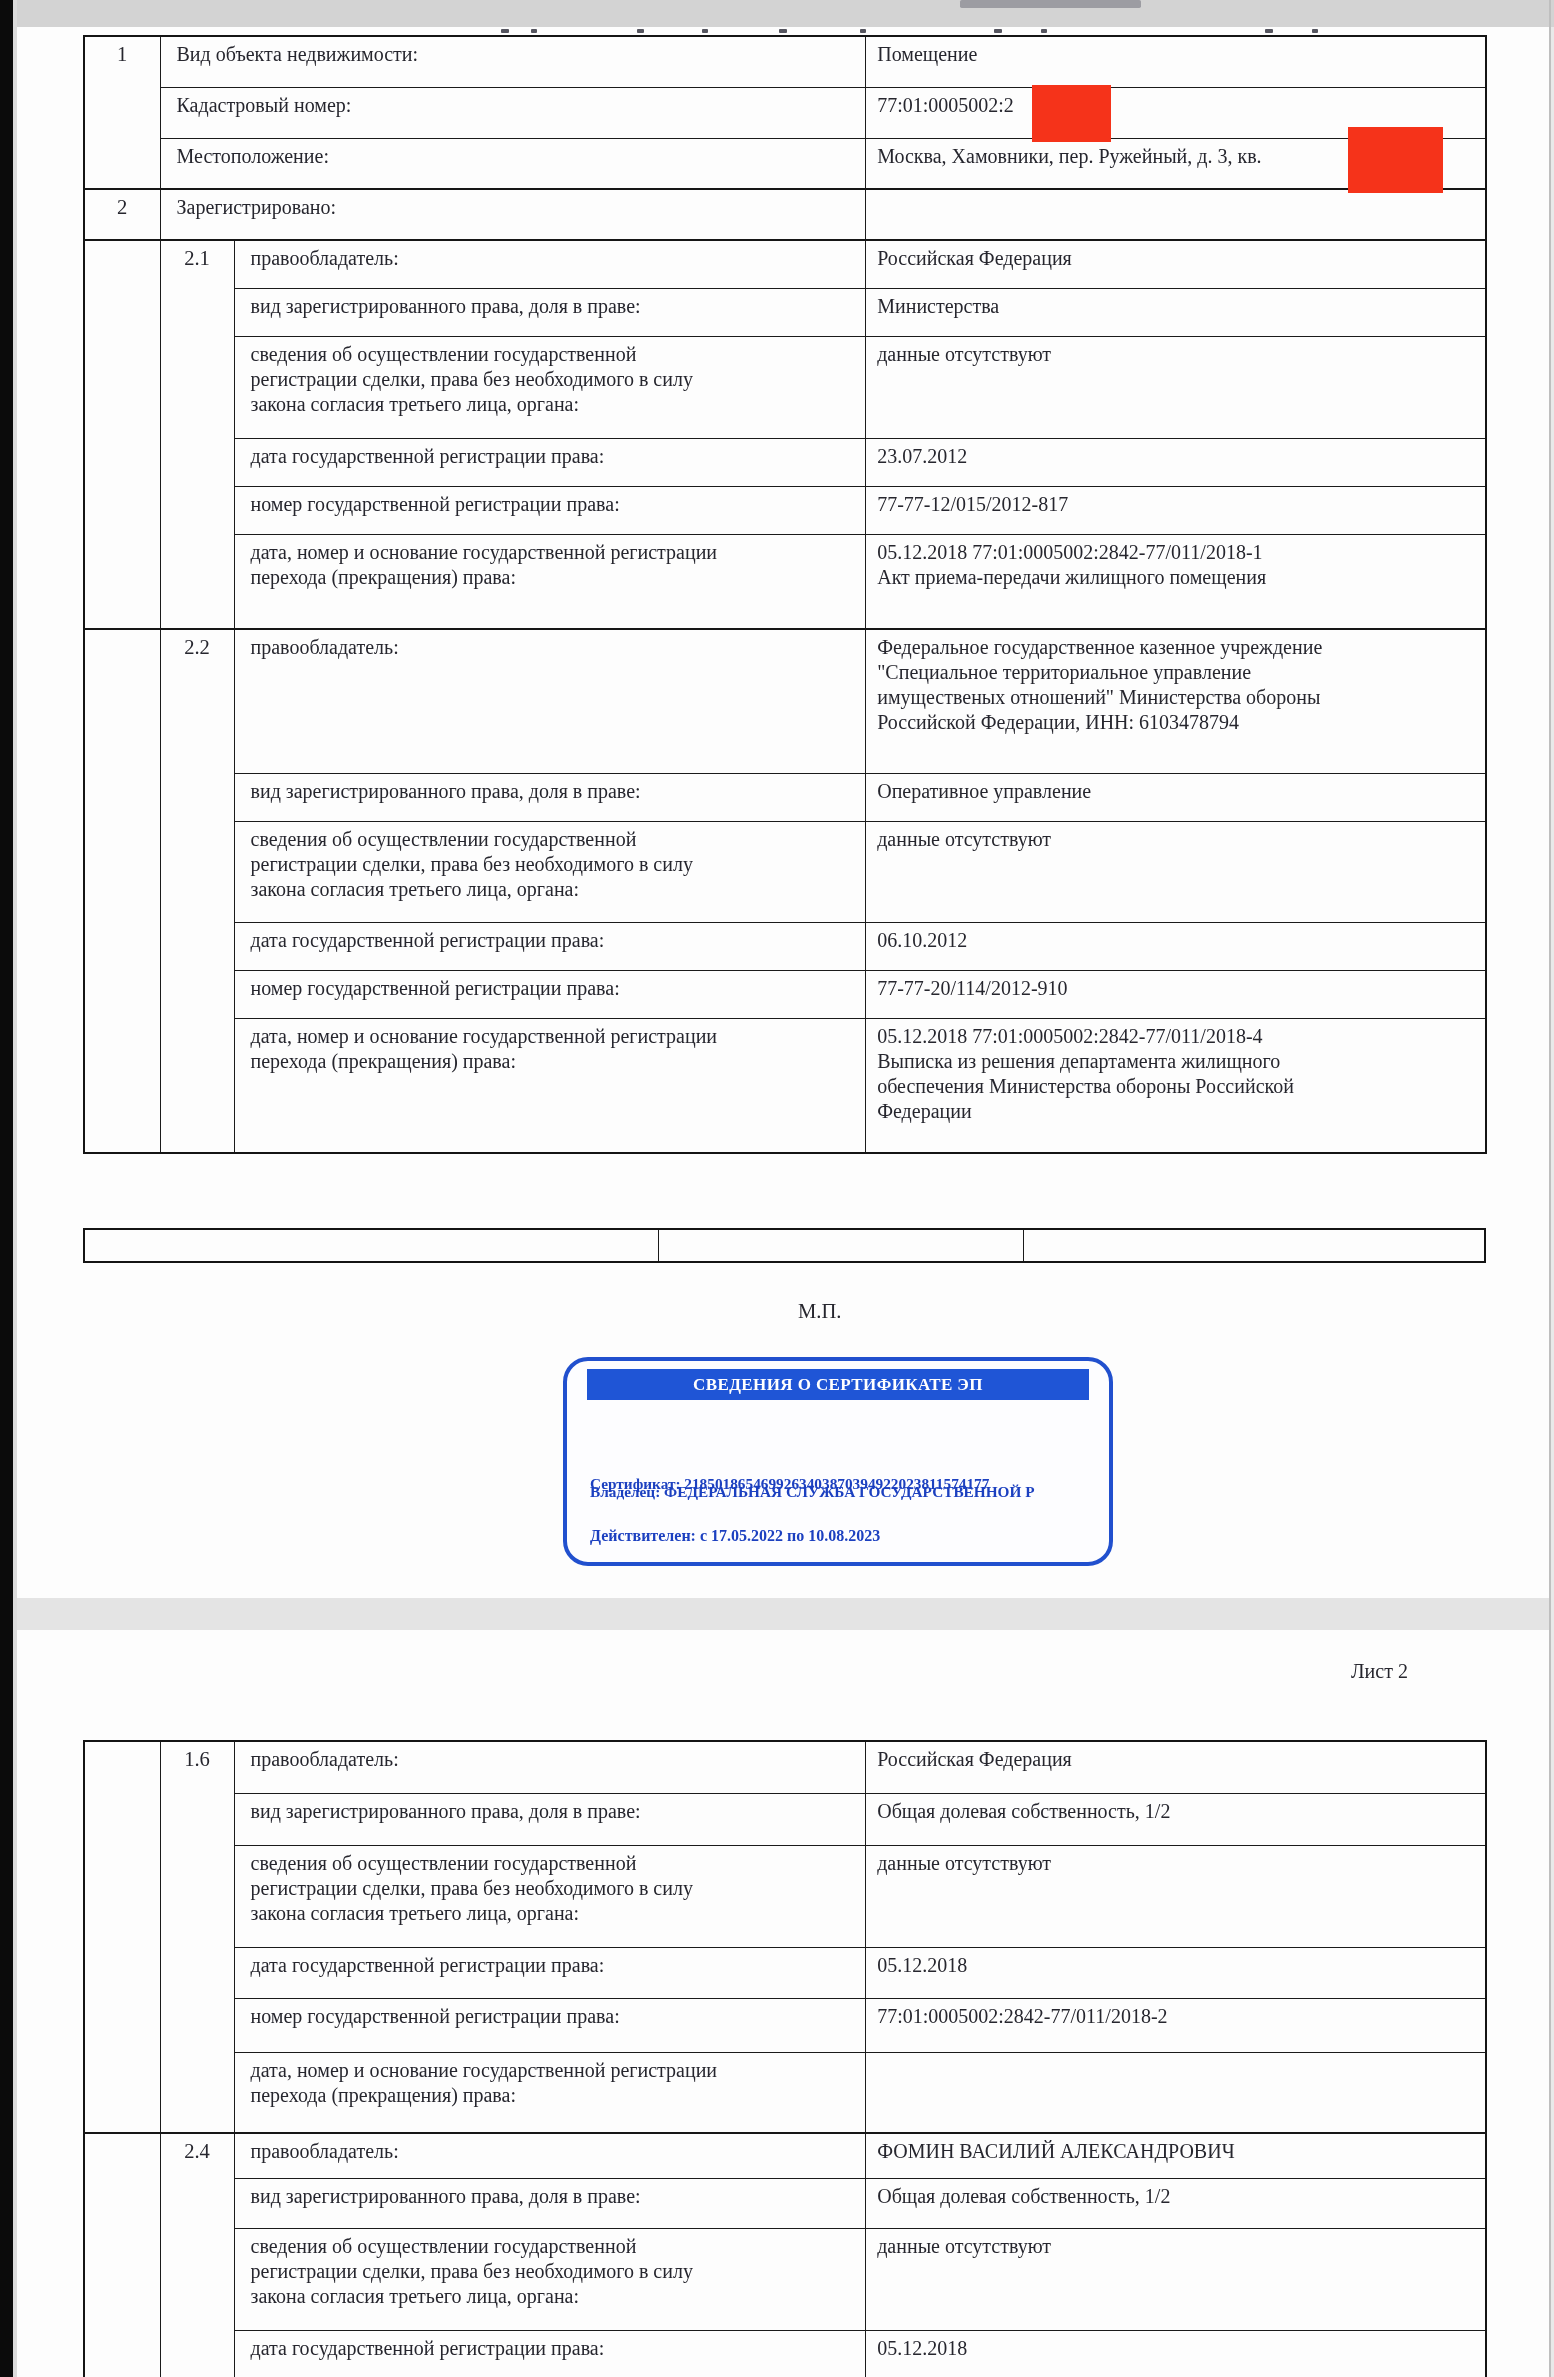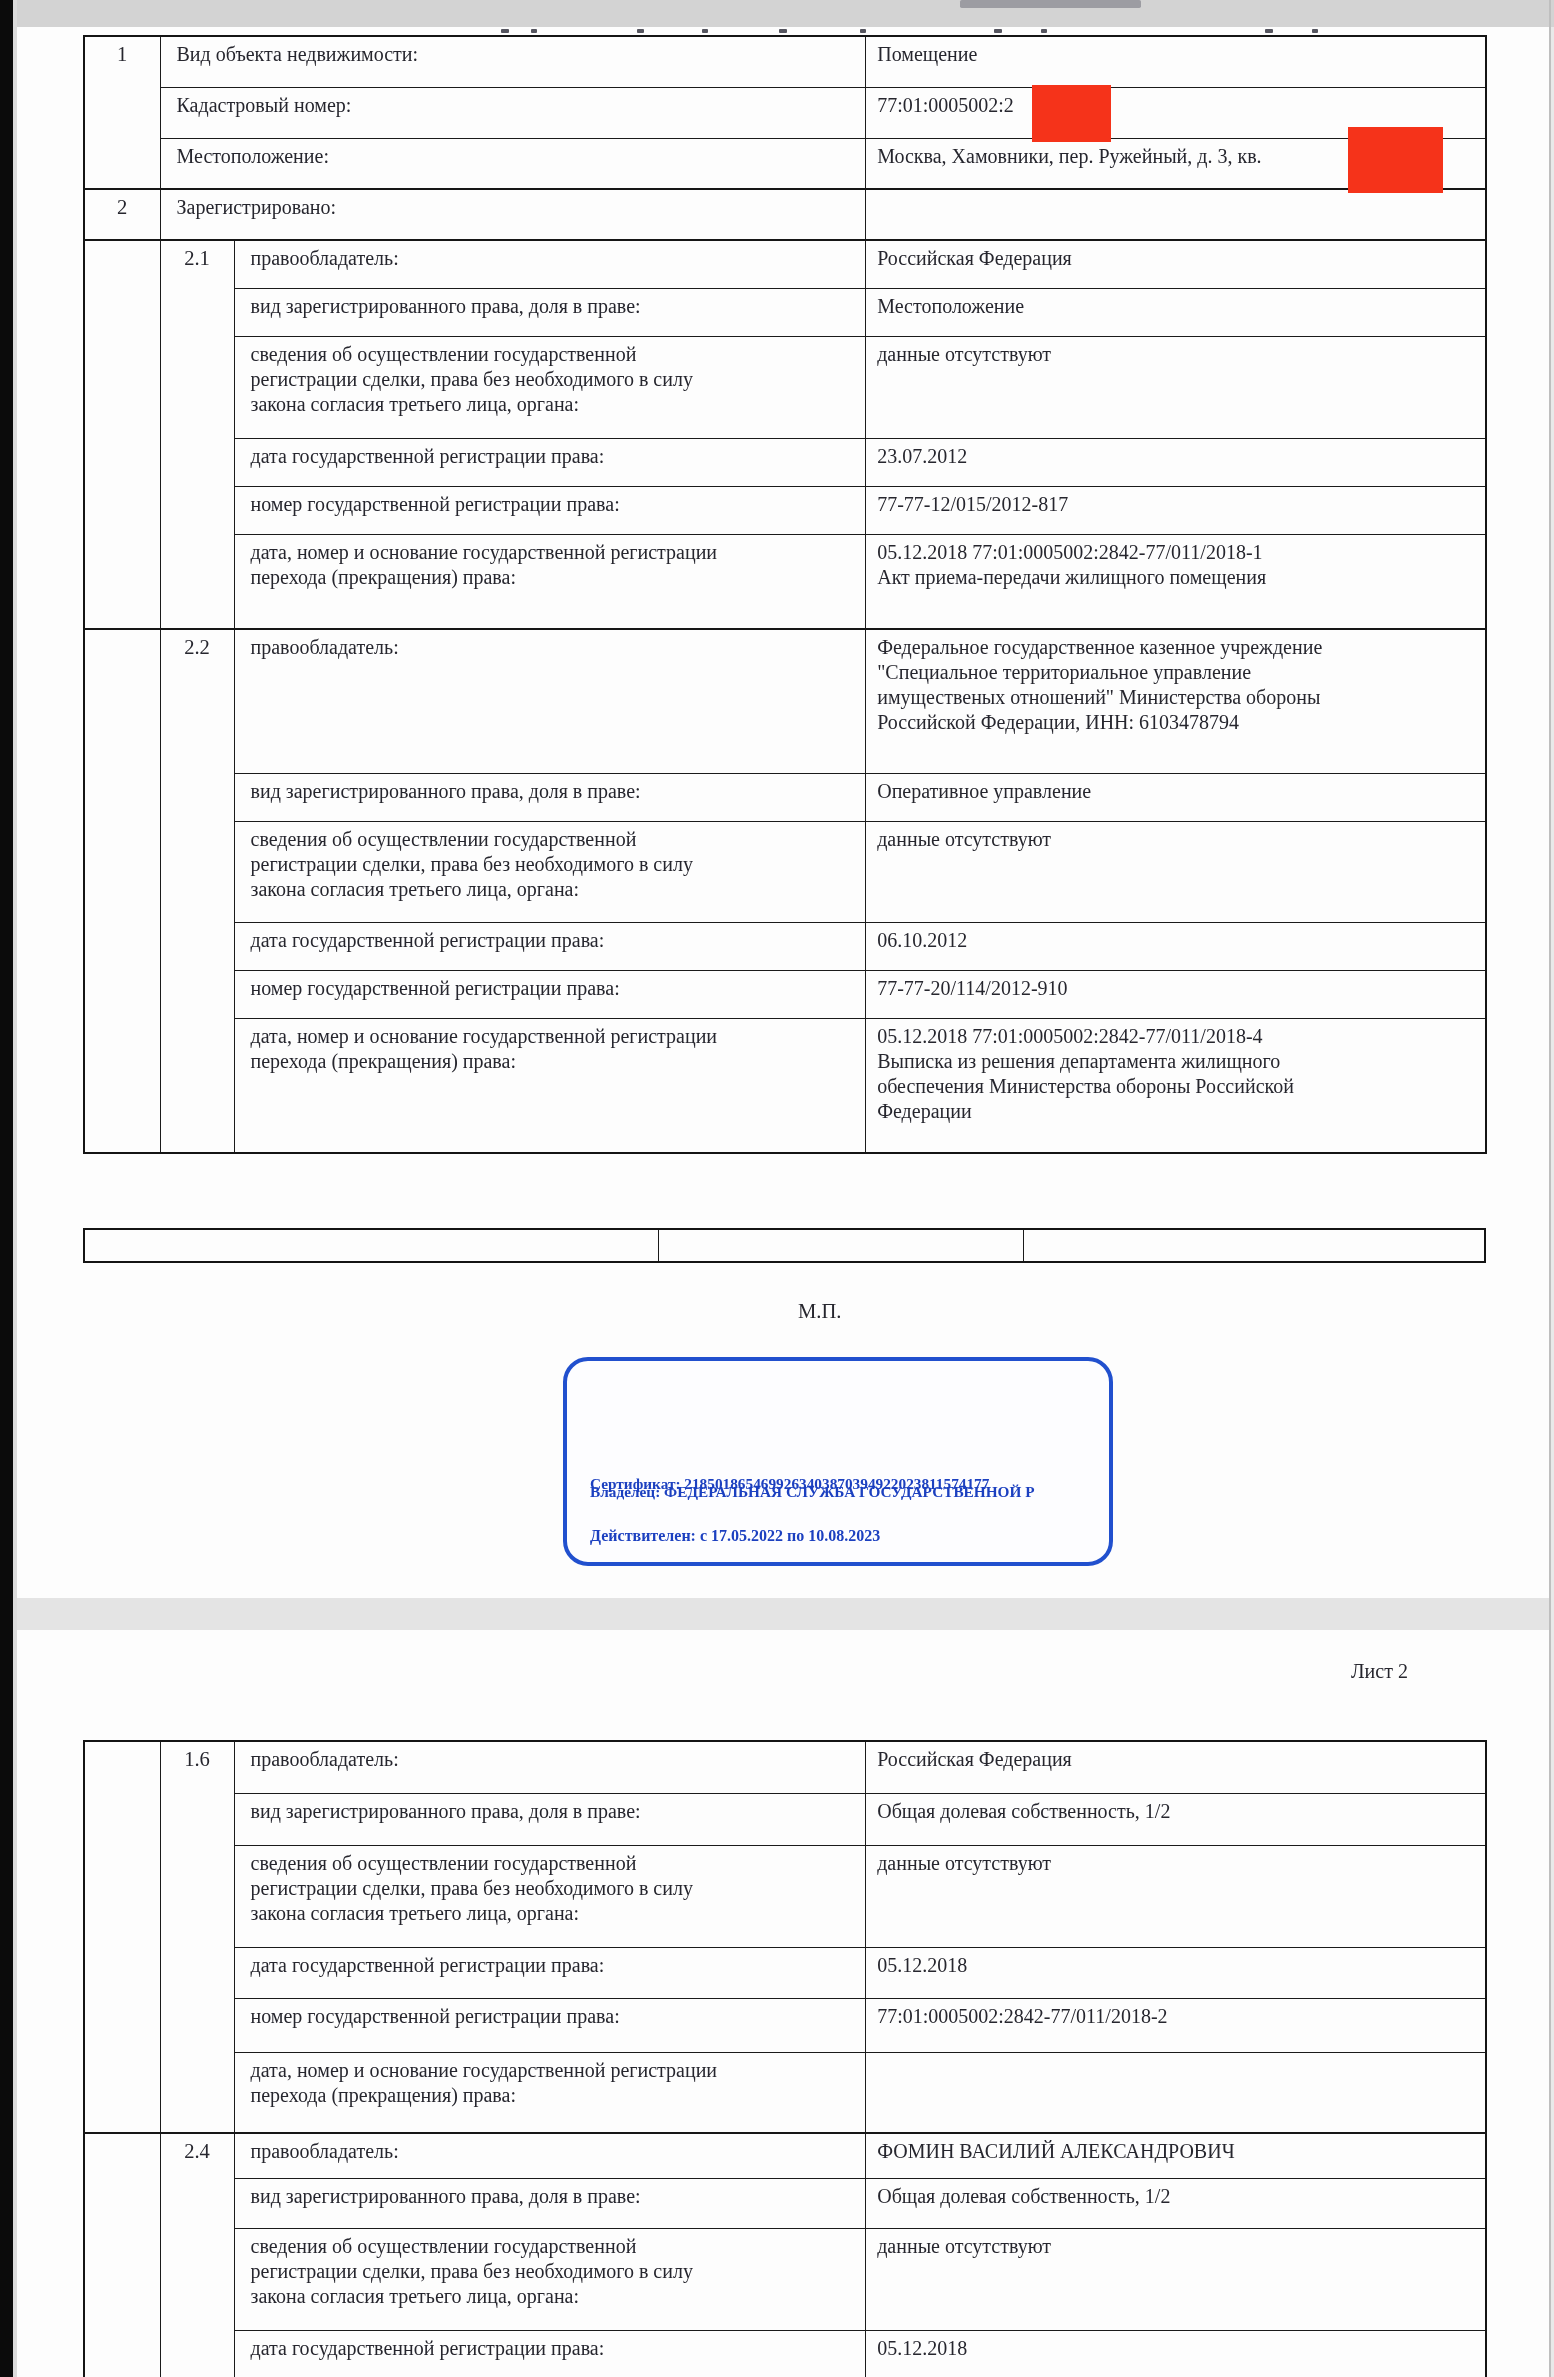--- a/index.html
+++ b/index.html
@@ -129,21 +129,21 @@
     <td class="val"></td>
   </tr>
   <tr style="height:48px" class="sep">
     <td rowspan="6"></td>
     <td class="num" rowspan="6">2.1</td>
     <td>правообладатель:</td>
     <td class="val">Российская Федерация</td>
   </tr>
   <tr style="height:48px">
     <td>вид зарегистрированного права, доля в праве:</td>
-    <td class="val">Местоположение</td>
+    <td class="val">Министерства</td>
   </tr>
   <tr style="height:102px">
     <td>сведения об осуществлении государственной
 регистрации сделки, права без необходимого в силу
 закона согласия третьего лица, органа:</td>
     <td class="val">данные отсутствуют</td>
   </tr>
   <tr style="height:48px">
     <td>дата государственной регистрации права:</td>
     <td class="val">23.07.2012</td>
@@ -210,20 +210,21 @@
     <td></td>
     <td></td>
     <td></td>
   </tr>
 </tbody>
   </table>
 
 <div class="abs mp">М.П.</div>
 
 <div class="abs stamp">
+  <div class="stamp-bar">СВЕДЕНИЯ О СЕРТИФИКАТЕ ЭП</div>
   <div class="stamp-cert">Сертификат: 2185018654699263403870394922023811574177</div>
   <div class="stamp-owner">Владелец: ФЕДЕРАЛЬНАЯ СЛУЖБА ГОСУДАРСТВЕННОЙ Р</div>
   <div class="stamp-valid">Действителен: с 17.05.2022 по 10.08.2023</div>
 </div>
 
 <div class="abs sheet2">Лист 2</div>
 
 <table class="doc t2 abs">
   <colgroup>
       <col style="width:76px">

